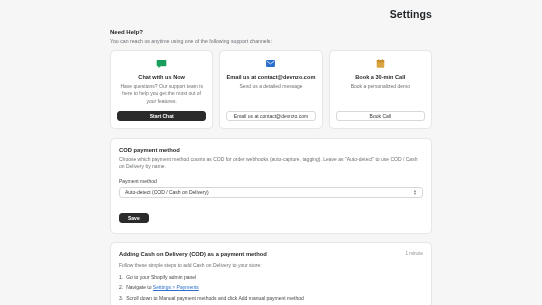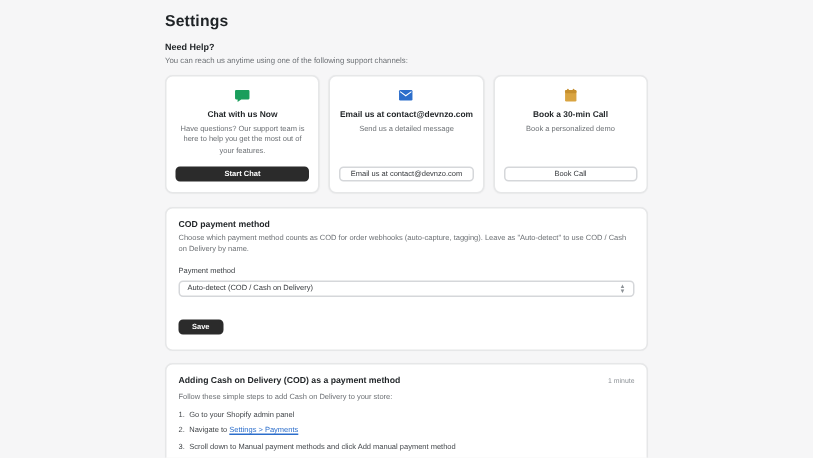--- a/index.html
+++ b/index.html
@@ -22,21 +22,21 @@
     width: 322px;
     margin: 0 auto;
     padding-top: 8px;
   }
 
   
   .header-row {
     position: relative;
     display: flex;
     align-items: flex-start;
-    justify-content: flex-start;
+    justify-content: flex-end;
   }
   .page-title {
     font-size: 10.5px;
     font-weight: bold;
     color: #1f2326;
     letter-spacing: 0.1px;
     margin: 0 0 9px 0;
   }
 
   

